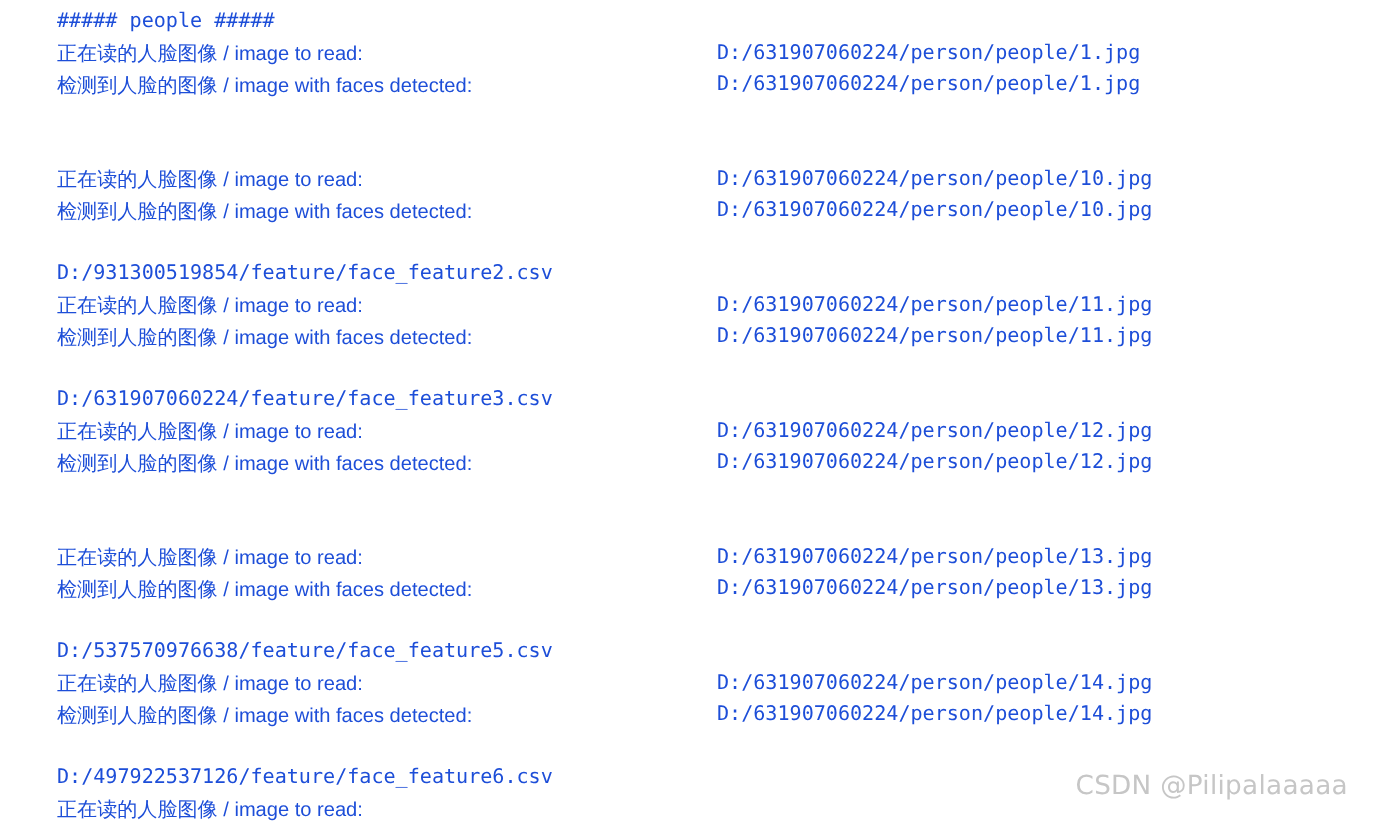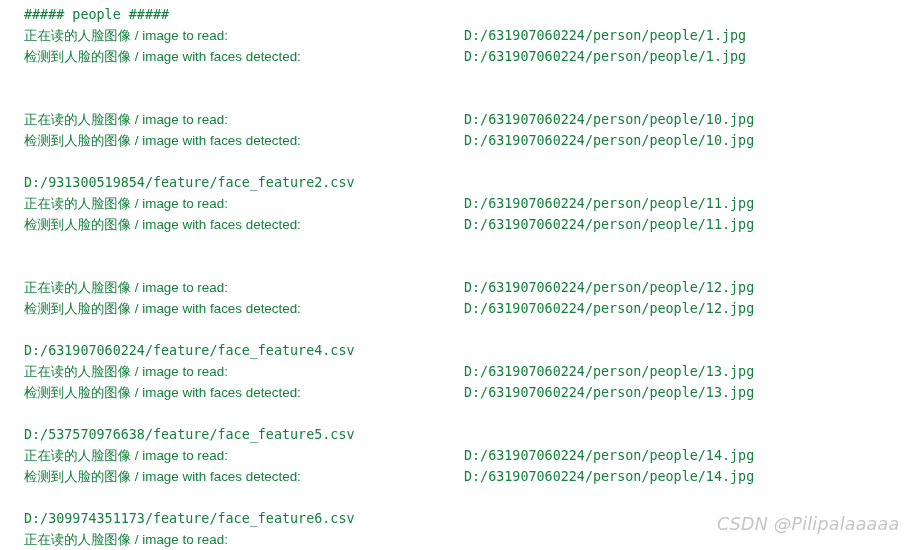--- a/index.html
+++ b/index.html
@@ -28,45 +28,44 @@
   }
   .col-right {
     position: absolute;
     left: 428px;
     top: 0;
     white-space: pre;
     margin-left: 12px;
   }
   .line-row {
     position: absolute;
-    left: 24px;
+    left: 38px;
     width: 877px;
     height: 21px;
     line-height: 21px;
     font-family: "DejaVu Sans Mono", "Liberation Mono", monospace;
     font-size: 13.4px;
-    color: #15803d;
+    color: #1d4ed8;
     white-space: pre;
   }
   .cjk {
     font-family: Liberation Sans, sans-serif;
     font-size: 13.4px;
   }
   #watermark {
     position: absolute;
     left: 717px;
     top: 513px;
     font-family: "DejaVu Sans", "Liberation Sans", sans-serif;
     font-size: 17.5px;
     line-height: 22px;
     color: #c6c6c6;
     white-space: pre;
     letter-spacing: 0.2px;
     pointer-events: none;
-    font-style: italic;
   }
 </style>
 </head>
 <body>
 
 <div id="console">
 
   <div class="line-row" style="top:4px;">
     <span class="col-left">##### people #####</span>
   </div>
@@ -93,32 +92,32 @@
   </div>
   <div class="line-row" style="top:193px;">
     <span class="col-left cjk">正在读的人脸图像 / image to read:</span>
     <span class="col-right">D:/631907060224/person/people/11.jpg</span>
   </div>
   <div class="line-row" style="top:214px;">
     <span class="col-left cjk">检测到人脸的图像 / image with faces detected:</span>
     <span class="col-right">D:/631907060224/person/people/11.jpg</span>
   </div>
 
+  <div class="line-row" style="top:256px;">
+    <span class="col-left">D:/631907060224/feature/face_feature3.csv</span>
+  </div>
   <div class="line-row" style="top:277px;">
     <span class="col-left cjk">正在读的人脸图像 / image to read:</span>
     <span class="col-right">D:/631907060224/person/people/12.jpg</span>
   </div>
   <div class="line-row" style="top:298px;">
     <span class="col-left cjk">检测到人脸的图像 / image with faces detected:</span>
     <span class="col-right">D:/631907060224/person/people/12.jpg</span>
   </div>
 
-  <div class="line-row" style="top:340px;">
-    <span class="col-left">D:/631907060224/feature/face_feature4.csv</span>
-  </div>
   <div class="line-row" style="top:361px;">
     <span class="col-left cjk">正在读的人脸图像 / image to read:</span>
     <span class="col-right">D:/631907060224/person/people/13.jpg</span>
   </div>
   <div class="line-row" style="top:382px;">
     <span class="col-left cjk">检测到人脸的图像 / image with faces detected:</span>
     <span class="col-right">D:/631907060224/person/people/13.jpg</span>
   </div>
 
   <div class="line-row" style="top:424px;">
@@ -127,21 +126,21 @@
   <div class="line-row" style="top:445px;">
     <span class="col-left cjk">正在读的人脸图像 / image to read:</span>
     <span class="col-right">D:/631907060224/person/people/14.jpg</span>
   </div>
   <div class="line-row" style="top:466px;">
     <span class="col-left cjk">检测到人脸的图像 / image with faces detected:</span>
     <span class="col-right">D:/631907060224/person/people/14.jpg</span>
   </div>
 
   <div class="line-row" style="top:508px;">
-    <span class="col-left">D:/309974351173/feature/face_feature6.csv</span>
+    <span class="col-left">D:/497922537126/feature/face_feature6.csv</span>
   </div>
   <div class="line-row" style="top:529px;">
     <span class="col-left cjk">正在读的人脸图像 / image to read:</span>
   </div>
 
   <div id="watermark">CSDN @Pilipalaaaaa</div>
 
 </div>
 
 </body></html>

